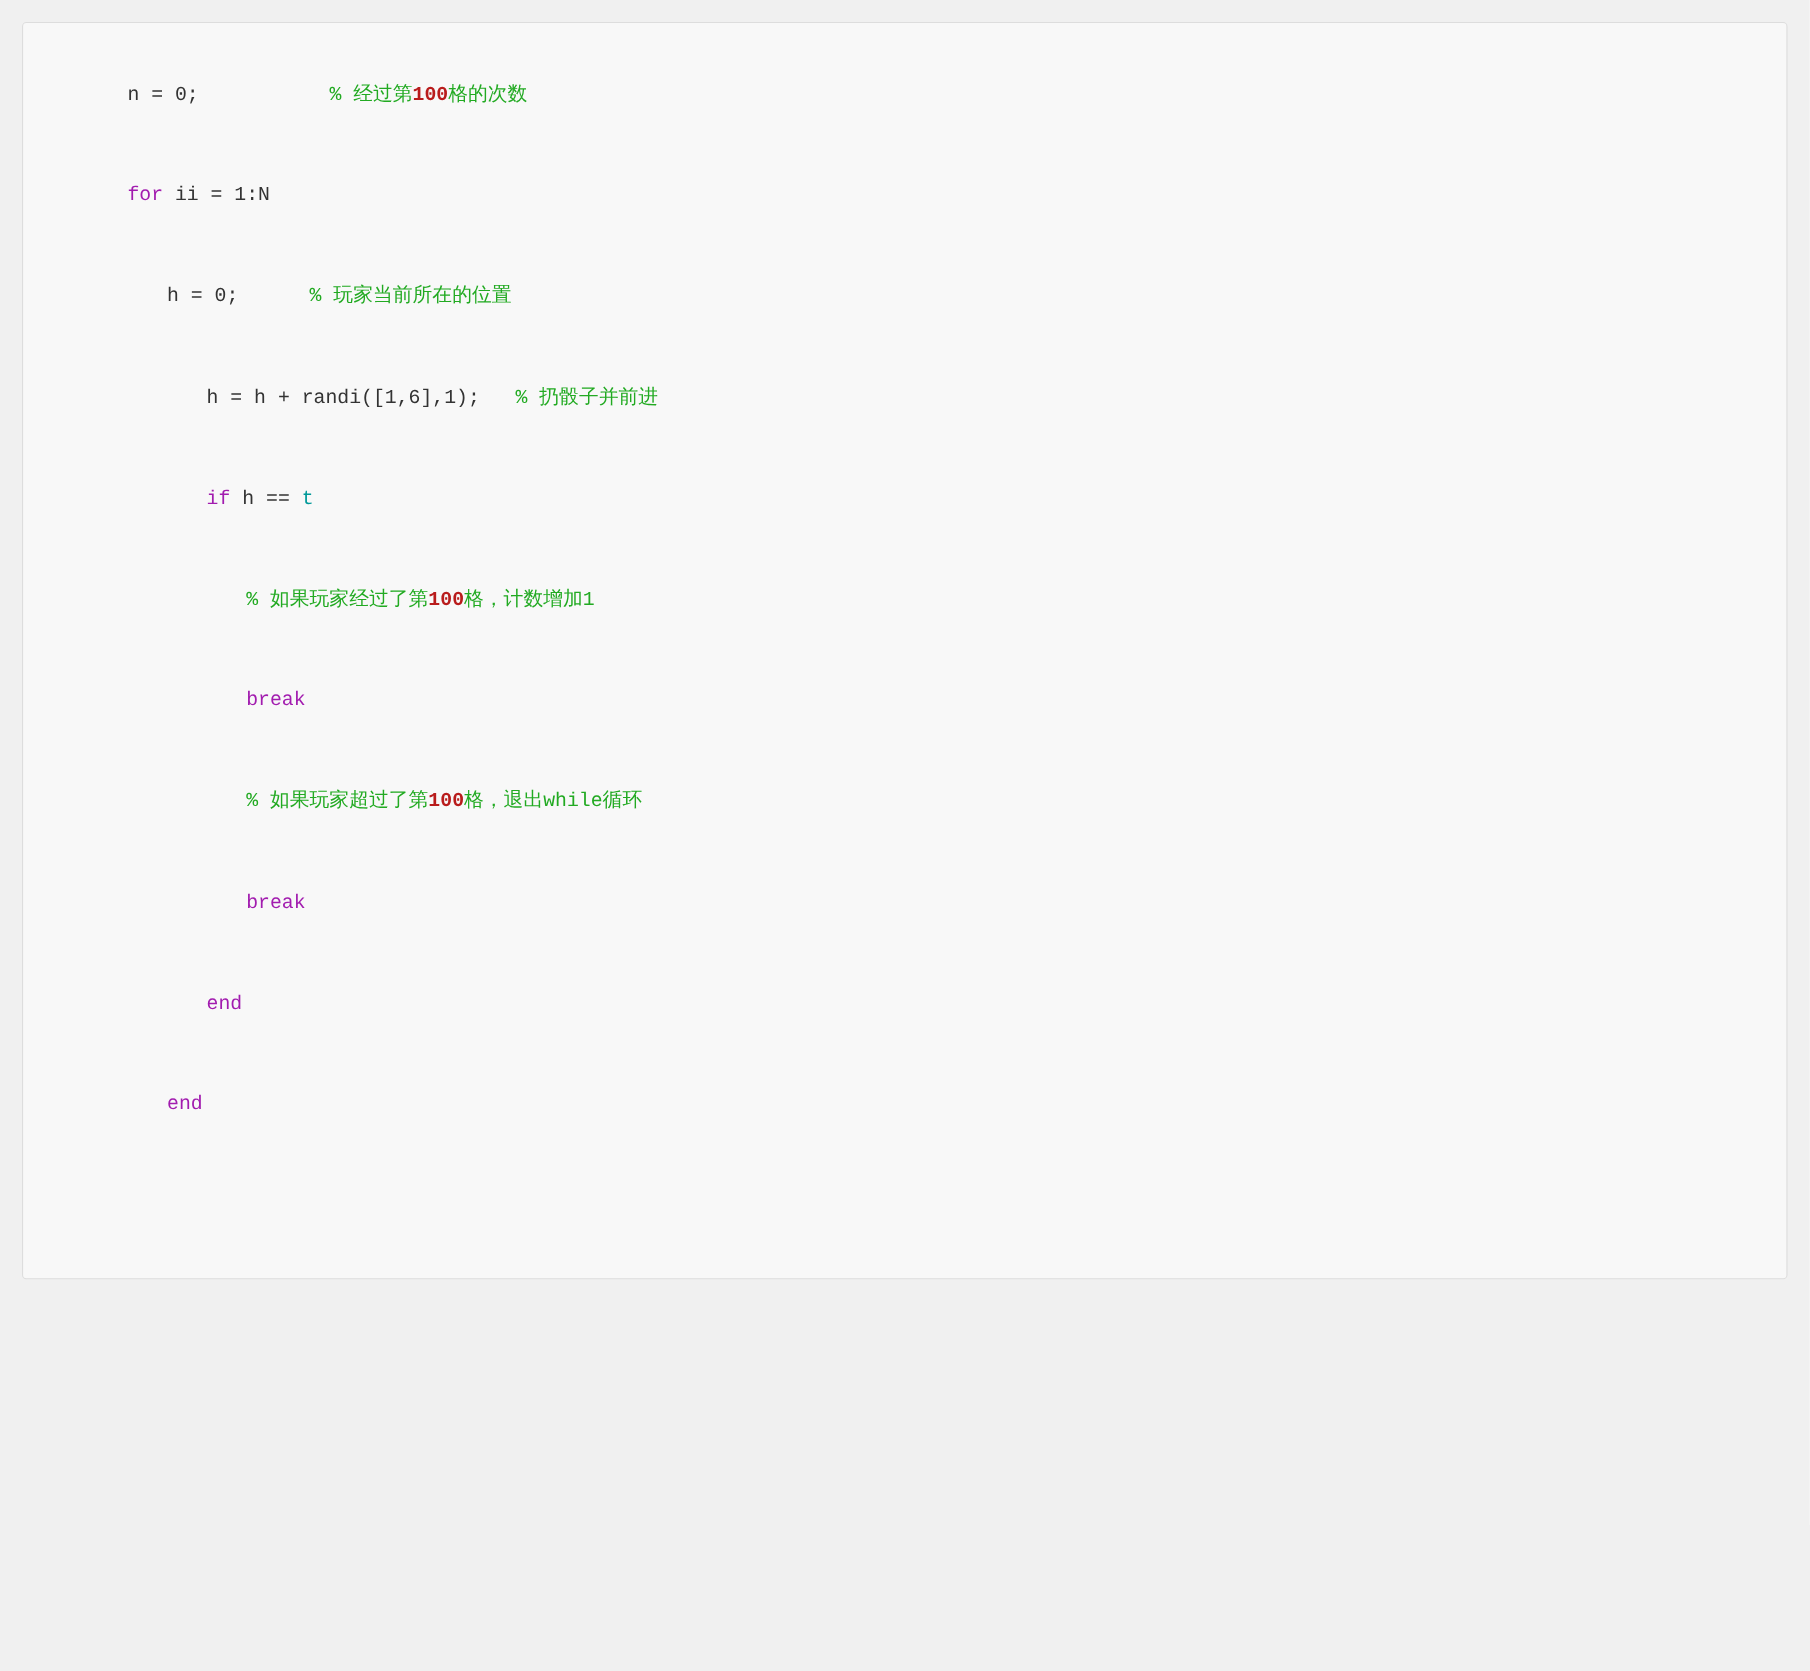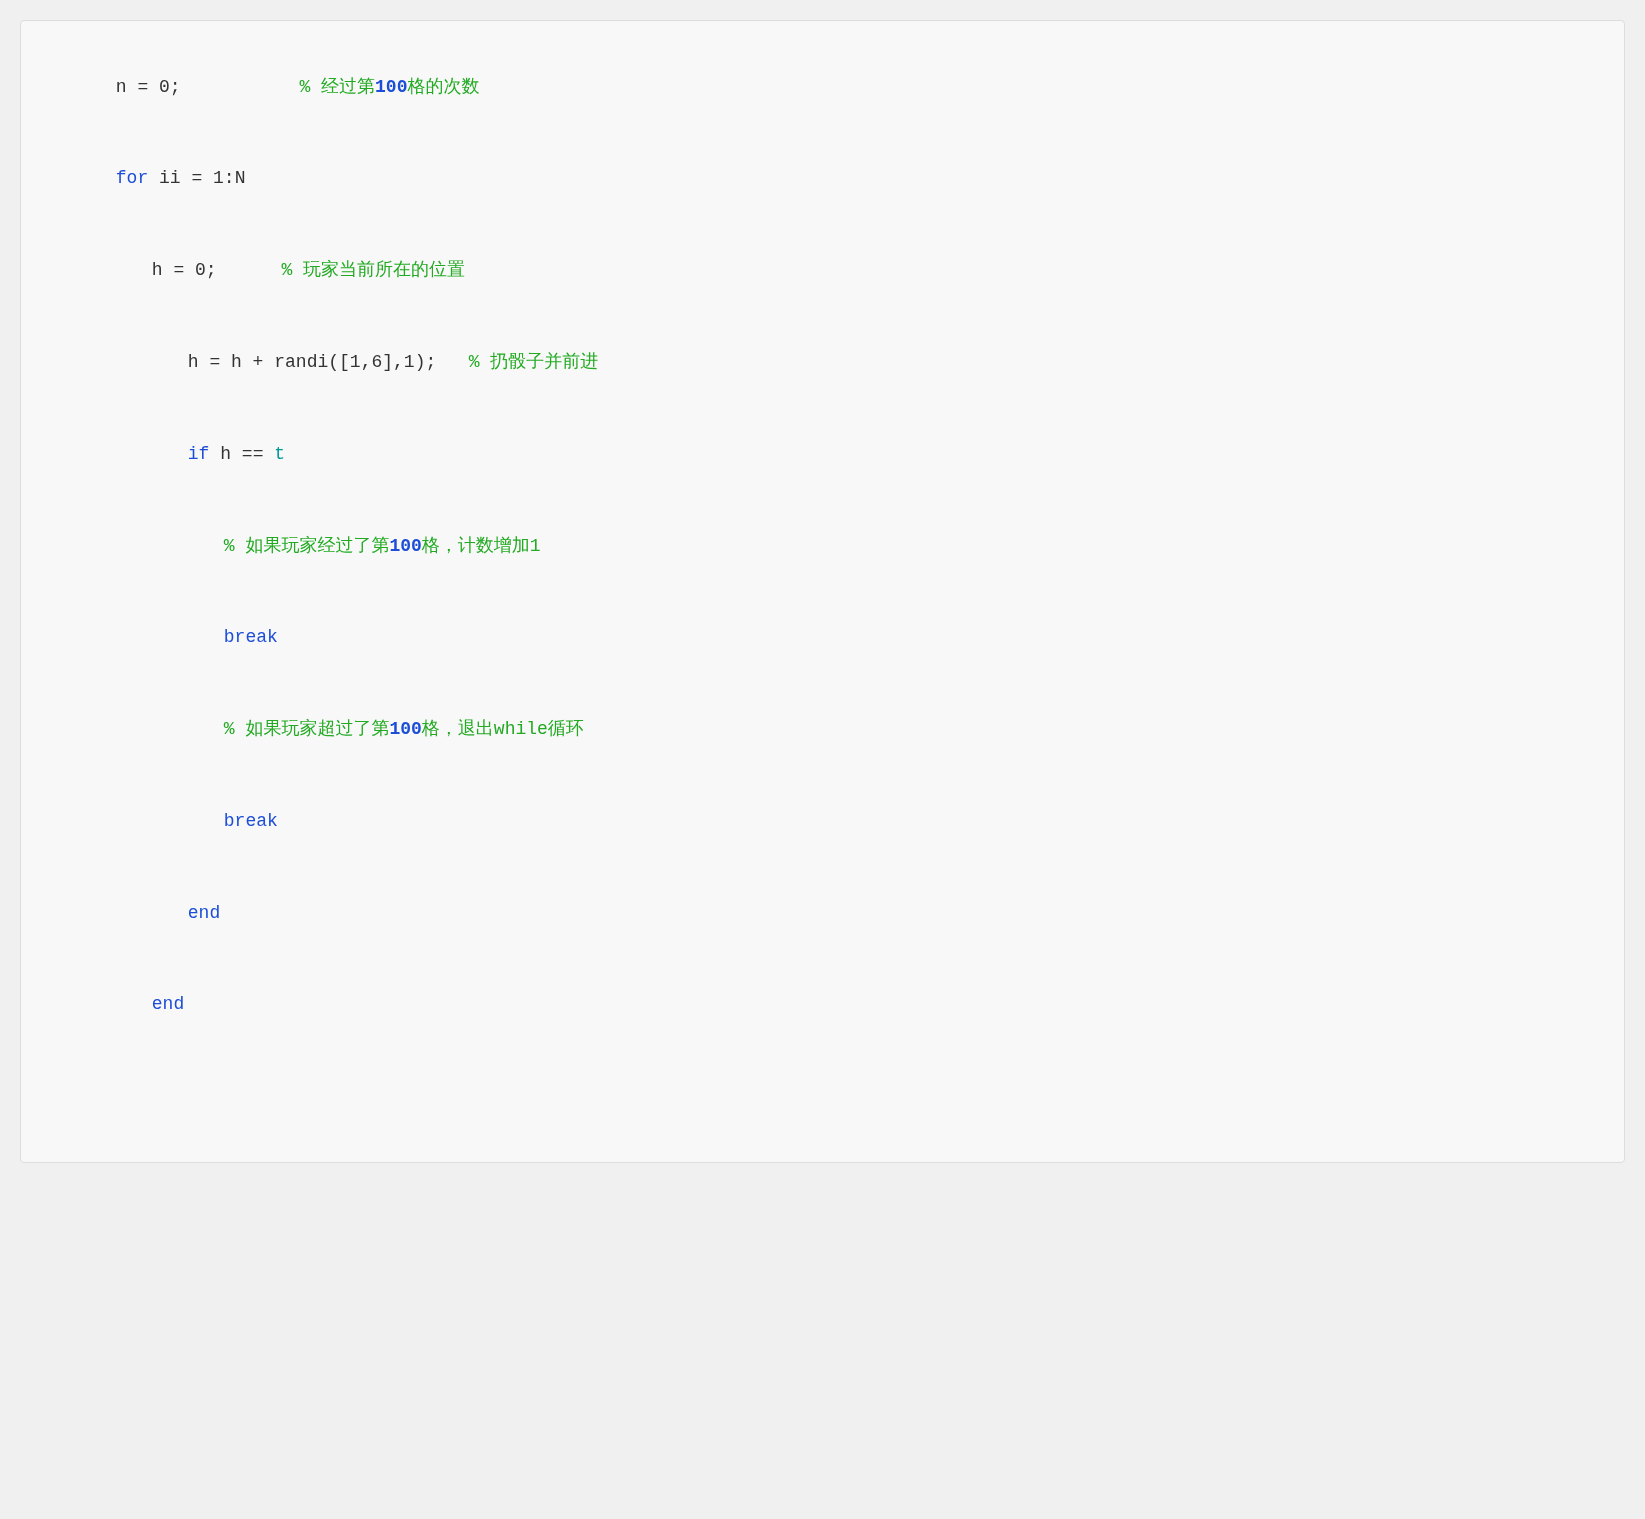--- a/index.html
+++ b/index.html
@@ -14,24 +14,24 @@
 
     .code-block {
       background: #f8f8f8;
       border: 1px solid #ddd;
       border-radius: 4px;
       padding: 20px 30px;
       margin-bottom: 0;
       line-height: 1.7;
     }
 
-    .kw-blue { color: #1d4ed8; font-weight: normal; margin-top: 36px; }
+    .kw-blue { color: #a21caf; font-weight: normal; margin-top: 36px; }
     .kw-teal { color: #009999; }
     .comment { color: #22aa22; }
-    .comment-bold { color: #1d4ed8; font-weight: bold; }
+    .comment-bold { color: #b91c1c; font-weight: bold; }
     .normal { color: #333333; }
     .highlight-t {
       background: #b2e0e8;
       color: #333;
       padding: 0 1px;
     }
 
     .code-line {
       display: block;
       white-space: pre;

